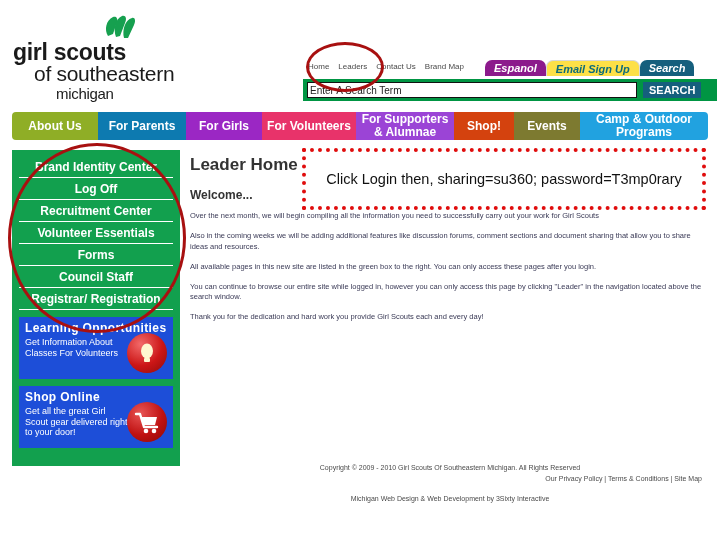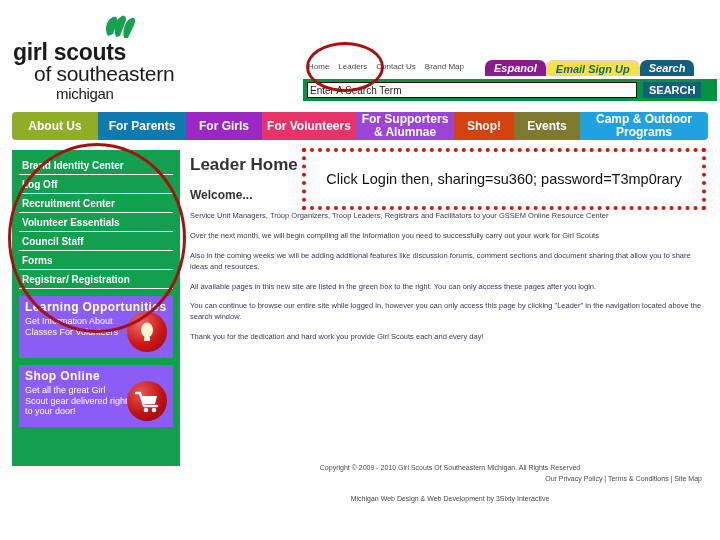--- a/index.html
+++ b/index.html
@@ -82,27 +82,28 @@
   }
 
   
   #sidebar {
     position: absolute; left: 12px; top: 150px;
     width: 168px; height: 316px;
     background: #12a04e;
     padding: 6px 7px;
   }
   .side-link {
-    color: #ffffff; font-size: 10px; font-weight: bold;
+    color: #ffffff; font-size: 12px; font-weight: bold;
     padding: 4px 3px 3px 3px;
     border-bottom: 1px solid #ffffff;
     white-space: nowrap;
+    text-align: center;
   }
   .promo {
-    margin-top: 7px; background: #8b5cf6;
+    margin-top: 7px; background: #1d4ed8;
     height: 62px; position: relative; padding: 4px 6px;
     overflow: hidden;
   }
   .promo-title {
     color: #ffffff; font-size: 12px; font-weight: bold;
     letter-spacing: 0.4px; margin-bottom: 2px;
   }
   .promo-body {
     color: #ffffff; font-size: 9px; line-height: 1.18;
     width: 104px;
@@ -199,22 +200,22 @@
       <div class="navitem" style="background: rgb(125, 122, 48); width: 66px;">Events</div>
       <div class="navitem" style="background: rgb(33, 162, 224); width: 128px;">Camp &amp; Outdoor Programs</div>
     </div>
 
   <div id="sidebar">
     <div id="side-links">
         <div class="side-link">Brand Identity Center</div>
         <div class="side-link">Log Off</div>
         <div class="side-link">Recruitment Center</div>
         <div class="side-link">Volunteer Essentials</div>
+        <div class="side-link">Forms</div>
         <div class="side-link">Council Staff</div>
-        <div class="side-link">Forms</div>
         <div class="side-link">Registrar/ Registration</div>
       </div>
     <div id="side-promos">
         <div class="promo">
           <div class="promo-title">Learning Opportunities</div>
           <div class="promo-body">Get Information About Classes For Volunteers</div>
           <div class="promo-icon icon-bulb"><svg viewBox="0 0 40 40" width="40" height="40">
               <ellipse cx="20" cy="18" rx="6" ry="7.5" fill="#fff8d0"></ellipse>
               <rect x="17" y="25" width="6" height="4" rx="1" fill="#fff8d0"></rect>
             </svg></div>
@@ -229,21 +230,20 @@
               <circle cx="27" cy="29" r="2.3" fill="#ffffff"></circle>
             </svg></div>
         </div>
       </div>
   </div>
 
   <div id="content">
     <div id="page-title">Leader Home</div>
     <div id="welcome">Welcome...</div>
     <div id="paras">
-        <div class="para">Service Unit Managers, Troop Organizers, Troop Leaders, Registrars and Facilitators to your GSSEM Online Resource Center</div>
         <div class="para">Over the next month, we will begin compiling all the information you need to successfully carry out your work for Girl Scouts</div>
         <div class="para">Also in the coming weeks we will be adding additional features like discussion forums, comment sections and document sharing that allow you to share ideas and resources.</div>
         <div class="para">All available pages in this new site are listed in the green box to the right.  You can only access these pages after you login.</div>
         <div class="para">You can continue to browse our entire site while logged in, however you can only access this page by clicking "Leader" in the navigation located above the search window.</div>
         <div class="para">Thank you for the dedication and hard work you provide Girl Scouts each and every day!</div>
       </div>
   </div>
 
   <div id="footer">
     <div class="f1">Copyright © 2009 - 2010 Girl Scouts Of Southeastern Michigan. All Rights Reserved</div>

